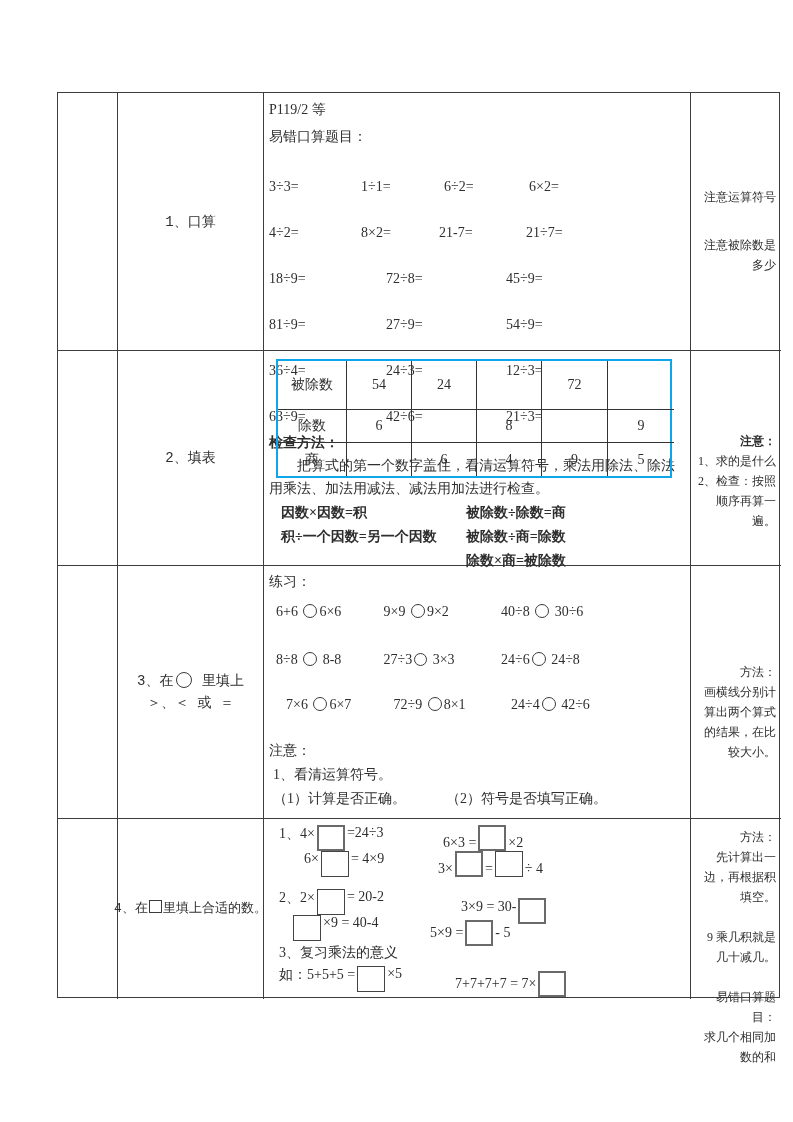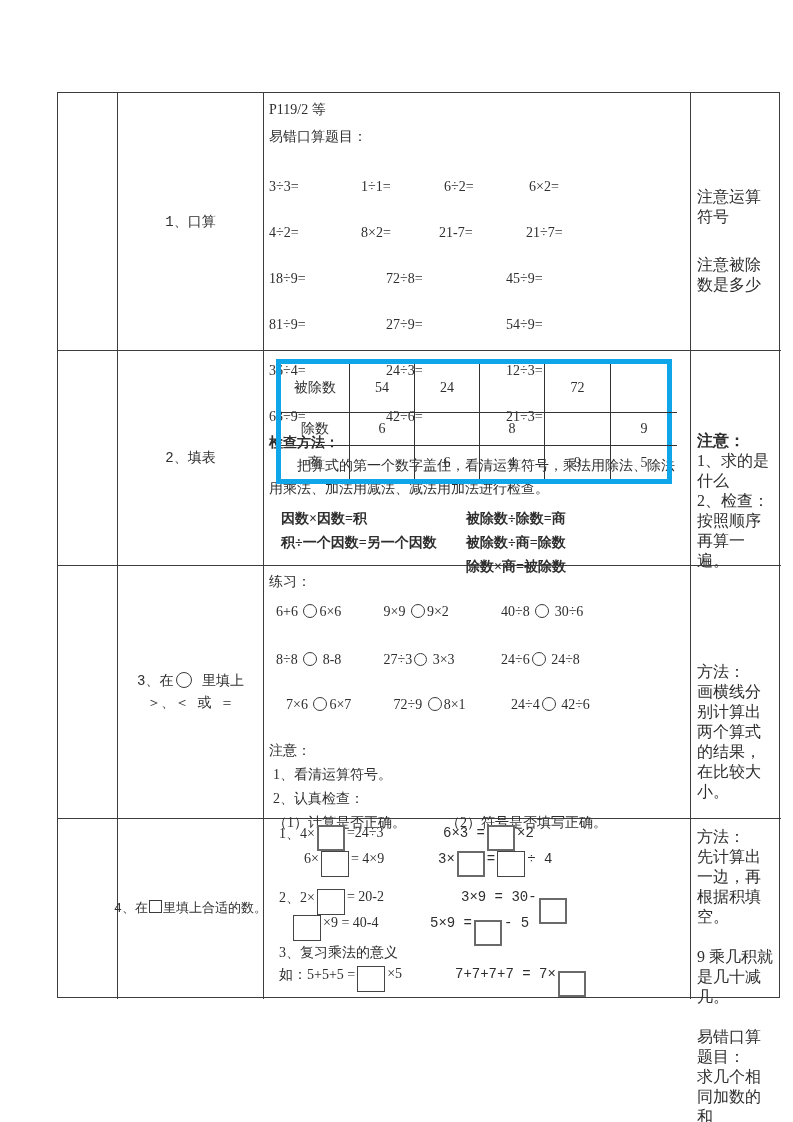--- a/index.html
+++ b/index.html
@@ -23,41 +23,41 @@
     font-size: 14px;
   }
   .cell { border-right: 1px solid #3d3d3d; border-bottom: 1px solid #3d3d3d; position: relative; }
   .cell.lastcol { border-right: none; }
   .cell.lastrow { border-bottom: none; }
   .label-cell {
     display: flex; flex-direction: column;
     align-items: center; justify-content: center;
     text-align: center; line-height: 22px; font-family: Liberation Mono, monospace;
   }
-  .note-cell { font-size: 16px; line-height: 20px; padding: 6px 5px 0 6px; }
+  .note-cell { font-size: 12px; line-height: 20px; padding: 6px 5px 0 6px; text-align: right; }
   .content-cell { padding: 6px 0 0 5px; overflow: visible; }
 
   
   .r1-head { line-height: 22px; margin-bottom: 5px; }
   .pline { line-height: 24px; white-space: nowrap; }
   .pline span { display: inline-block; margin-top: 22px; }
   .w92 { width: 92px; } .w83 { width: 83px; } .w85 { width: 85px; }
   .w78 { width: 78px; } .w87 { width: 87px; }
   .w117 { width: 117px; } .w120 { width: 120px; }
   .check-title { font-weight: bold; margin-top: 3px; line-height: 22px; }
   .check-body { width: 412px; line-height: 23px; text-indent: 2em; }
 
   
   .fill-table {
     margin: 2px 0 0 7px;
     width: 396px;
     display: grid;
     grid-template-columns: 69px 65px 65px 65px 66px 66px;
     grid-template-rows: 49px 33px 33px;
-    border: 5px solid #0ea5e9;
+    border: 2px solid #0ea5e9;
   }
   .ft-cell {
     border-right: 1px solid #333; border-bottom: 1px solid #333;
     display: flex; align-items: center; justify-content: center;
   }
   .ft-cell.lc { border-right: none; }
   .ft-cell.lr { border-bottom: none; }
   .formulas { display: flex; margin: 23px 0 0 12px; font-weight: bold; }
   .formulas .fcol-left { width: 185px; }
   .formulas div p { line-height: 24px; }
@@ -73,21 +73,21 @@
     display: inline-block; width: 14px; height: 14px;
     border: 1px solid #3a3a3a; border-radius: 50%;
     vertical-align: -2px; margin: 0 2px;
   }
   .circle.sm { width: 13px; height: 13px; }
   .r3-note { line-height: 24px; }
 
   
   .eq-line { position: relative; white-space: nowrap; }
   .eq-line .g1 { position: absolute; left: 10px; top: 0; display: flex; align-items: flex-start; }
-  .eq-line .g2 { position: absolute; display: flex; align-items: flex-start; font-family: Liberation Mono, monospace; }
+  .eq-line .g2 { position: absolute; display: flex; align-items: flex-end; }
   .box {
     display: inline-block; width: 28px; height: 26px;
     border: 2px solid #6a6a6a; background: #fff;
     margin: 0 2px; flex: none; position: relative; z-index: 2;
   }
   .box.thin { border-width: 1px; border-color: #444; }
   .box.low { top: 9px; }
   .box.low2 { top: 5px; }
   .label-box {
     display: inline-block; width: 13px; height: 13px;
@@ -201,21 +201,20 @@
         <span class="grp g114"><span>27÷3</span><span class="circle sm"></span> <span>3×3</span></span>
         <span class="grp"><span>24÷6</span><span class="circle"></span> <span>24÷8</span></span>
       </div>
       <div class="cmp-line" style="margin-top:25px">
         <span class="grp g104" style="margin-left:17px"><span>7×6</span> <span class="circle"></span><span>6×7</span></span>
         <span class="grp g114"><span>72÷9</span> <span class="circle"></span><span>8×1</span></span>
         <span class="grp"><span>24÷4</span><span class="circle"></span> <span>42÷6</span></span>
       </div>
       <div class="r3-note" style="margin-top:24px">注意：</div>
       <div class="r3-note" style="padding-left:4px">1、看清运算符号。</div>
-      <div class="r3-note" style="padding-left:4px">2、认真检查：</div>
       <div class="r3-note" style="padding-left:4px"><span>（1）计算是否正确。</span><span style="display:inline-block;width:40px"></span><span>（2）符号是否填写正确。</span></div>
     </div>
     <div class="cell lastcol note-cell">
       <div style="height:90px"></div>
       <div>方法：</div>
       <div>画横线分别计算出两个算式的结果，在比较大小。</div>
     </div>
 
     <div class="cell lastrow"></div>
     <div class="cell lastrow label-cell">

